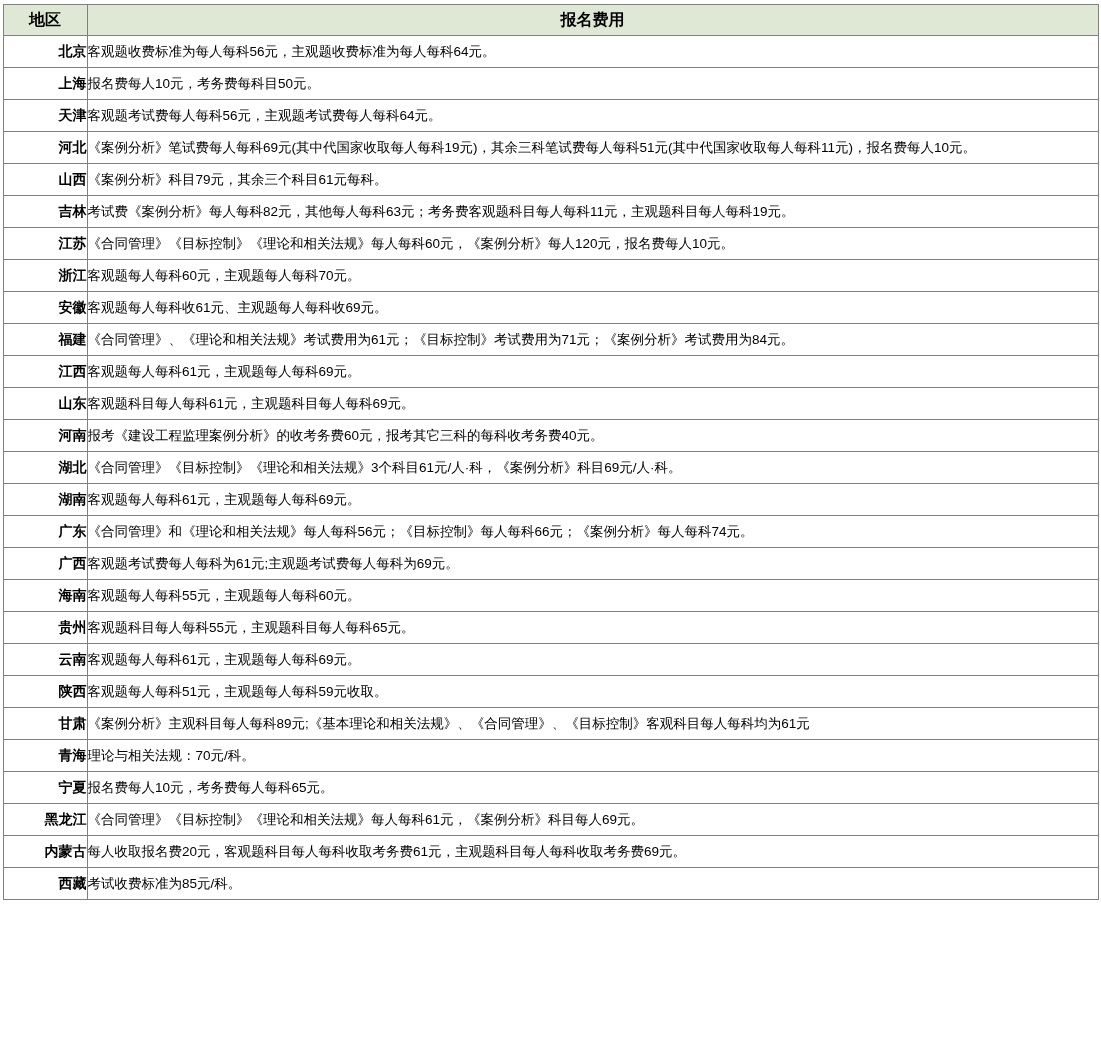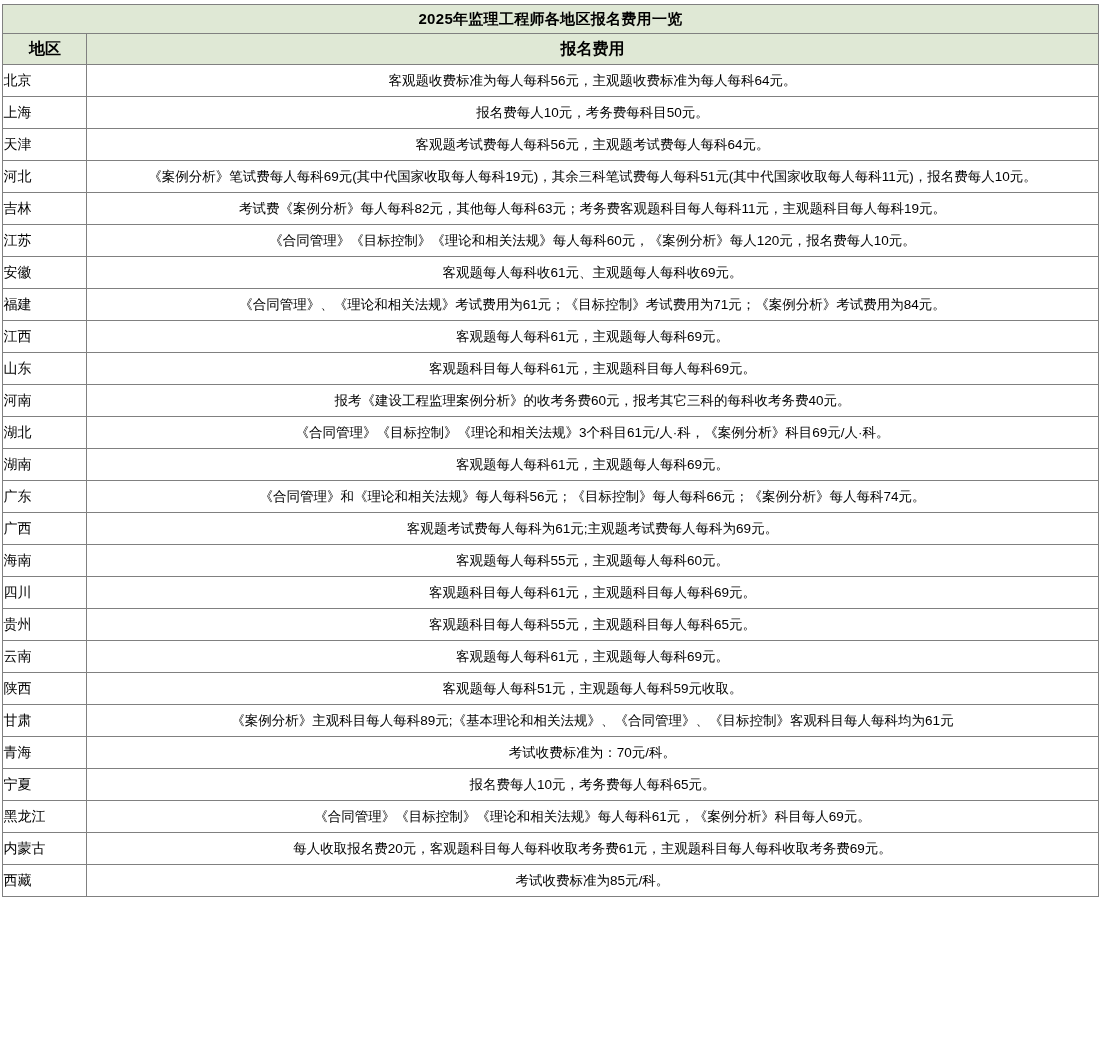--- a/index.html
+++ b/index.html
@@ -38,52 +38,50 @@
     letter-spacing: 0.3px;
   }
   .head-cell {
     background: #dfe8d5;
     text-align: center;
     font-weight: bold;
     font-size: 16px;
     height: 30px;
   }
   .region-cell {
-    text-align: left;
+    text-align: right;
     font-size: 14px;
     width: 84px;
     height: 31px;
     padding: 2px 2px;
     line-height: 1.25;
+    font-weight: bold;
   }
   .fee-cell {
-    text-align: center;
+    text-align: left;
     font-size: 13.5px;
     height: 31px;
     padding: 2px 6px 2px 8px;
     line-height: 1.3;
     white-space: nowrap;
     overflow: hidden;
   }
   col.c-region { width: 84px; }
   col.c-fee { width: 1011px; }
 </style>
 </head>
 <body>
 
 <div class="sheet">
   <table class="fee-table">
     <colgroup>
       <col class="c-region">
       <col class="c-fee">
     </colgroup>
     <tbody>
-      <tr>
-        <td class="title-cell" colspan="2">2025年监理工程师各地区报名费用一览</td>
-      </tr>
       <tr>
         <td class="head-cell">地区</td>
         <td class="head-cell">报名费用</td>
       </tr>
 
       <tr>
         <td class="region-cell">北京</td>
         <td class="fee-cell">客观题收费标准为每人每科56元，主观题收费标准为每人每科64元。</td>
       </tr>
       <tr>
@@ -92,26 +90,34 @@
       </tr>
       <tr>
         <td class="region-cell">天津</td>
         <td class="fee-cell">客观题考试费每人每科56元，主观题考试费每人每科64元。</td>
       </tr>
       <tr>
         <td class="region-cell">河北</td>
         <td class="fee-cell">《案例分析》笔试费每人每科69元(其中代国家收取每人每科19元)，其余三科笔试费每人每科51元(其中代国家收取每人每科11元)，报名费每人10元。</td>
       </tr>
       <tr>
+        <td class="region-cell">山西</td>
+        <td class="fee-cell">《案例分析》科目79元，其余三个科目61元每科。</td>
+      </tr>
+      <tr>
         <td class="region-cell">吉林</td>
         <td class="fee-cell">考试费《案例分析》每人每科82元，其他每人每科63元；考务费客观题科目每人每科11元，主观题科目每人每科19元。</td>
       </tr>
       <tr>
         <td class="region-cell">江苏</td>
         <td class="fee-cell">《合同管理》《目标控制》《理论和相关法规》每人每科60元，《案例分析》每人120元，报名费每人10元。</td>
+      </tr>
+      <tr>
+        <td class="region-cell">浙江</td>
+        <td class="fee-cell">客观题每人每科60元，主观题每人每科70元。</td>
       </tr>
       <tr>
         <td class="region-cell">安徽</td>
         <td class="fee-cell">客观题每人每科收61元、主观题每人每科收69元。</td>
       </tr>
       <tr>
         <td class="region-cell">福建</td>
         <td class="fee-cell">《合同管理》、《理论和相关法规》考试费用为61元；《目标控制》考试费用为71元；《案例分析》考试费用为84元。</td>
       </tr>
       <tr>
@@ -140,42 +146,38 @@
       </tr>
       <tr>
         <td class="region-cell">广西</td>
         <td class="fee-cell">客观题考试费每人每科为61元;主观题考试费每人每科为69元。</td>
       </tr>
       <tr>
         <td class="region-cell">海南</td>
         <td class="fee-cell">客观题每人每科55元，主观题每人每科60元。</td>
       </tr>
       <tr>
-        <td class="region-cell">四川</td>
-        <td class="fee-cell">客观题科目每人每科61元，主观题科目每人每科69元。</td>
-      </tr>
-      <tr>
         <td class="region-cell">贵州</td>
         <td class="fee-cell">客观题科目每人每科55元，主观题科目每人每科65元。</td>
       </tr>
       <tr>
         <td class="region-cell">云南</td>
         <td class="fee-cell">客观题每人每科61元，主观题每人每科69元。</td>
       </tr>
       <tr>
         <td class="region-cell">陕西</td>
         <td class="fee-cell">客观题每人每科51元，主观题每人每科59元收取。</td>
       </tr>
       <tr>
         <td class="region-cell">甘肃</td>
         <td class="fee-cell">《案例分析》主观科目每人每科89元;《基本理论和相关法规》、《合同管理》、《目标控制》客观科目每人每科均为61元</td>
       </tr>
       <tr>
         <td class="region-cell">青海</td>
-        <td class="fee-cell">考试收费标准为：70元/科。</td>
+        <td class="fee-cell">理论与相关法规：70元/科。</td>
       </tr>
       <tr>
         <td class="region-cell">宁夏</td>
         <td class="fee-cell">报名费每人10元，考务费每人每科65元。</td>
       </tr>
       <tr>
         <td class="region-cell">黑龙江</td>
         <td class="fee-cell">《合同管理》《目标控制》《理论和相关法规》每人每科61元，《案例分析》科目每人69元。</td>
       </tr>
       <tr>

